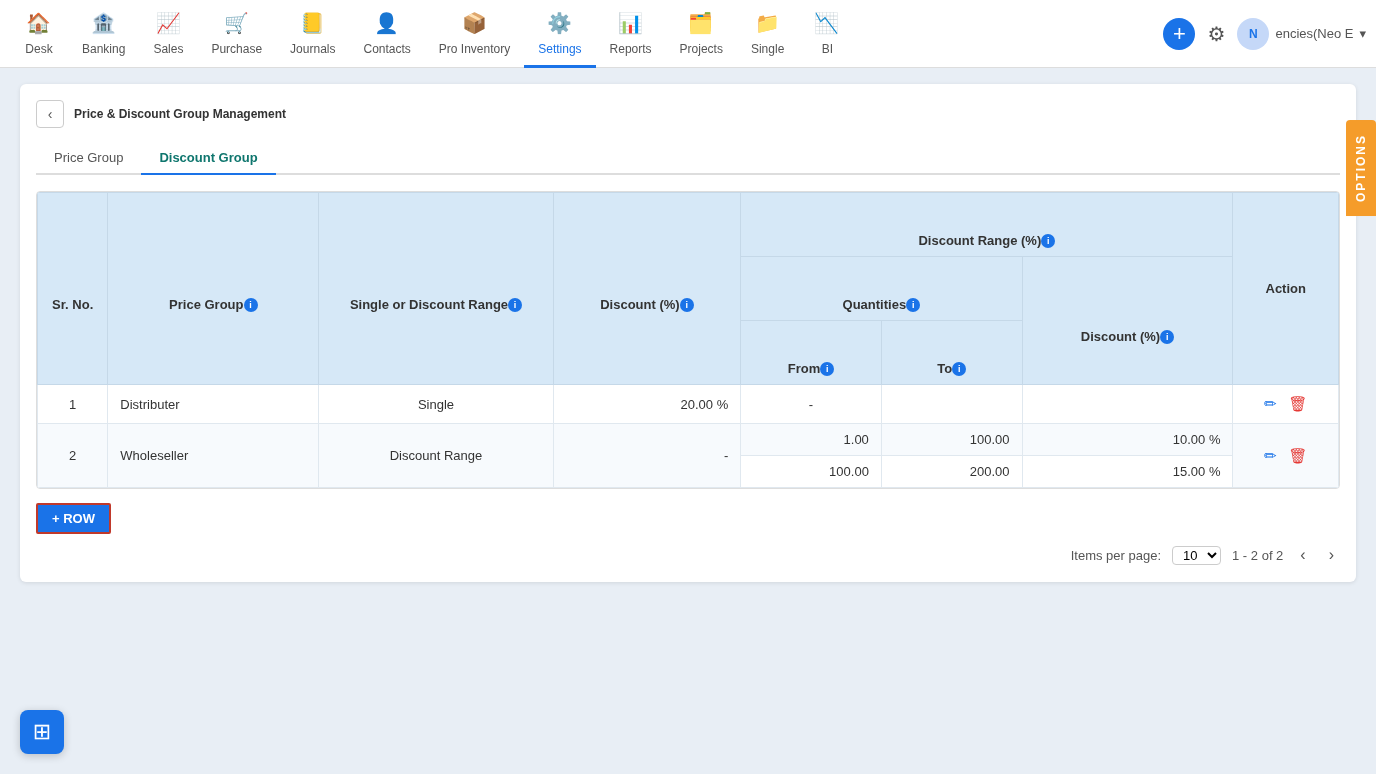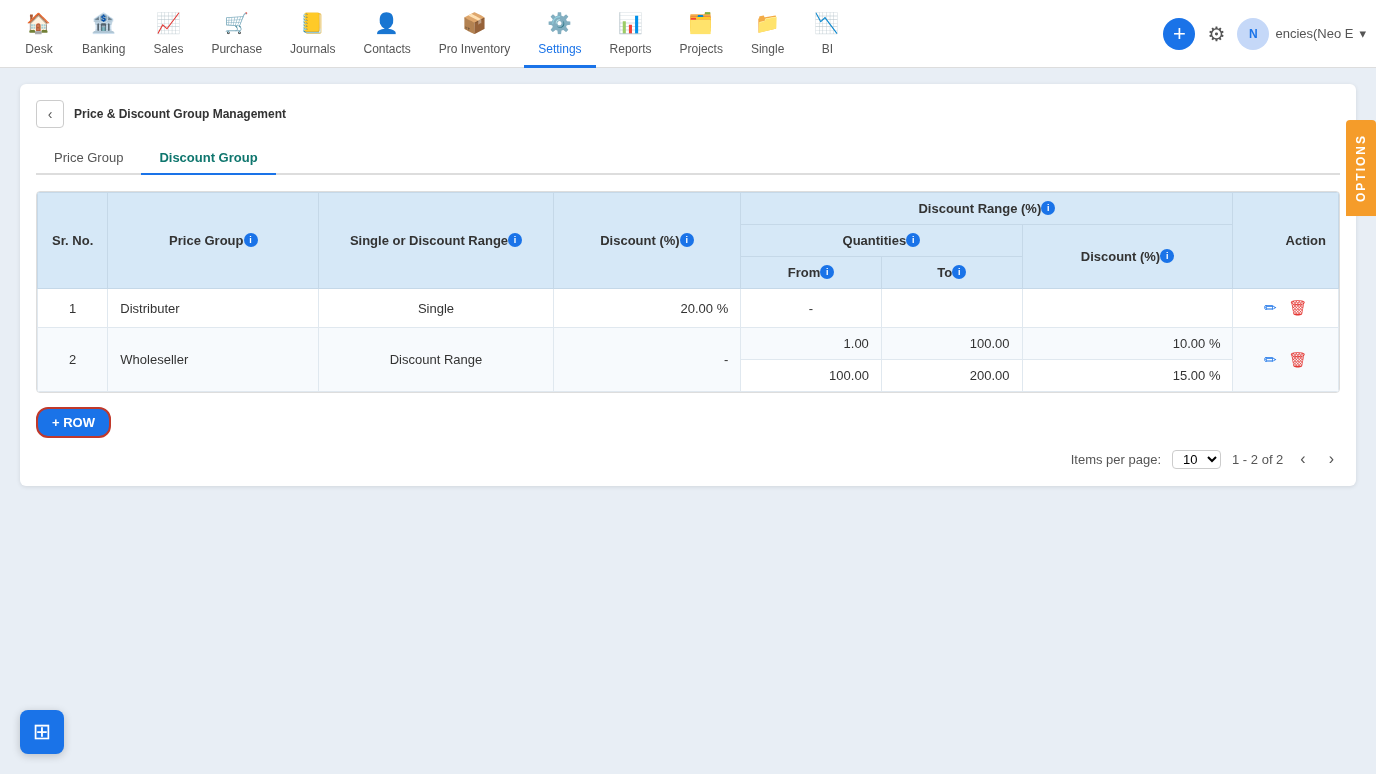--- a/index.html
+++ b/index.html
@@ -169,21 +169,23 @@
       border: 1px solid #e0e8ef;
       color: #333;
       text-align: center;
     }
     td.left { text-align: left; }
     td.right { text-align: right; }
     tr:nth-child(even) td { background: #f7fafd; }
     tr:nth-child(odd) td { background: #fff; }
     .th-info {
       display: inline-flex;
+      align-items: center;
       gap: 0;
+      margin-top: 32px;
     }
     .info-icon {
       display: inline-flex;
       align-items: center;
       justify-content: center;
       width: 14px;
       height: 14px;
       border-radius: 50%;
       background: #1a73e8;
       color: #fff;
@@ -191,21 +193,21 @@
       font-weight: bold;
       cursor: pointer;
     }
     .sr-col { width: 60px; }
     .price-col { width: 180px; }
     .range-col { width: 200px; }
     .discount-col { width: 160px; }
     .from-col { width: 120px; }
     .to-col { width: 120px; }
     .disc-range-col { width: 180px; }
-    .action-col { width: 90px; text-align: right; }
+    .action-col { width: 90px; }
 
     .edit-btn {
       background: none;
       border: none;
       cursor: pointer;
       color: #1a73e8;
       font-size: 15px;
       padding: 2px 4px;
     }
     .delete-btn {
@@ -218,21 +220,21 @@
     }
 
     
     .add-row-btn {
       display: inline-flex;
       align-items: center;
       gap: 6px;
       background: #1a73e8;
       color: #fff;
       border: 2px solid #c0392b;
-      border-radius: 12px;
+      border-radius: 2px;
       padding: 6px 14px;
       font-size: 13px;
       cursor: pointer;
       font-weight: 600;
     }
 
     
     .pagination-bar {
       display: flex;
       align-items: center;

